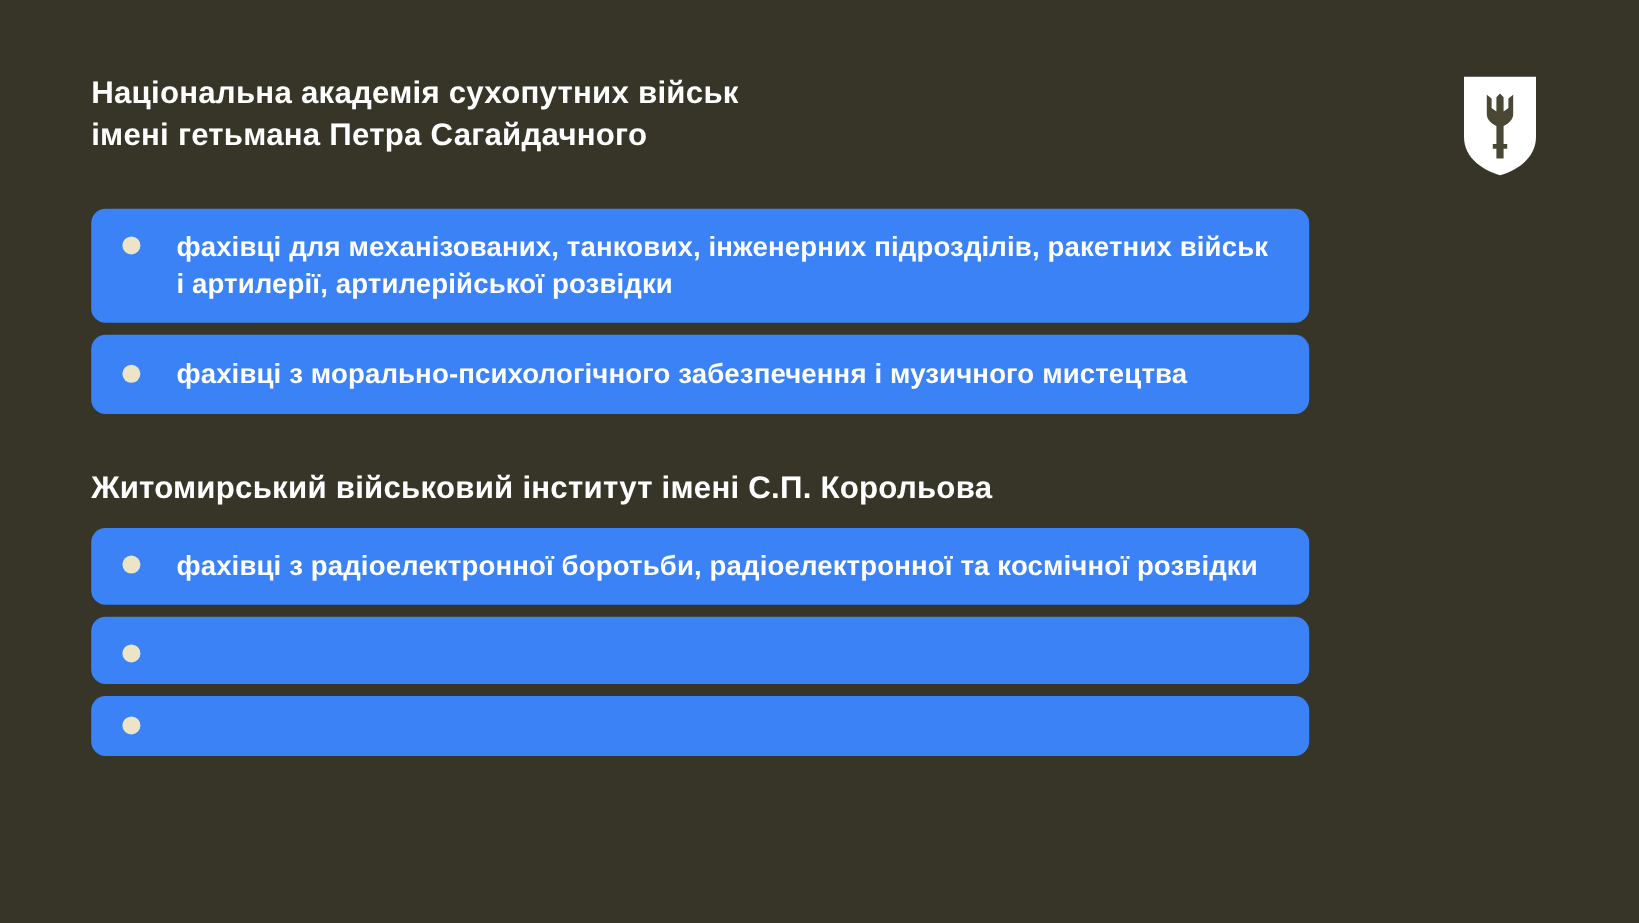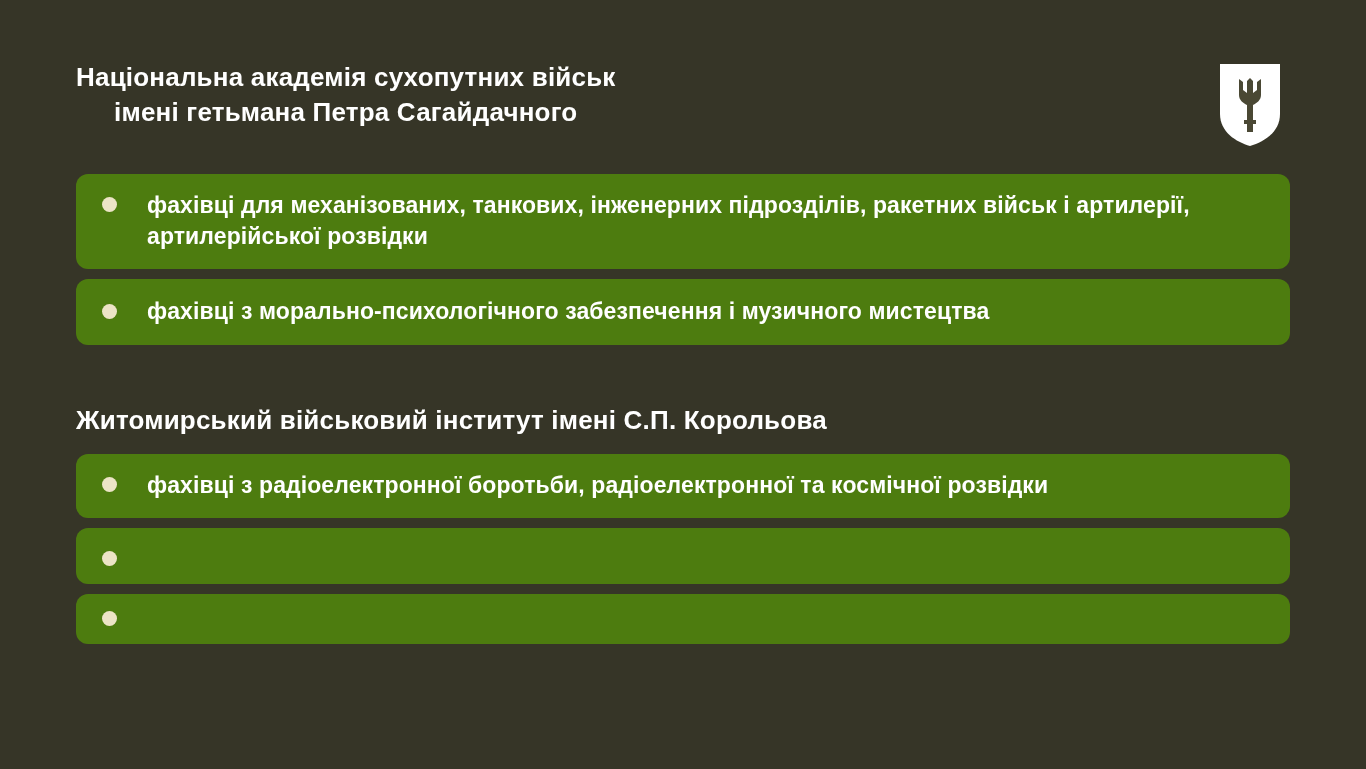--- a/index.html
+++ b/index.html
@@ -26,58 +26,57 @@
     justify-content: space-between;
   }
   .header-title {
     color: #ffffff;
     font-size: 26px;
     font-weight: bold;
     line-height: 1.35;
     letter-spacing: 0.2px;
     max-width: 900px;
     white-space: pre-line;
-    text-align: center;
   }
   .emblem {
     width: 68px;
     height: 86px;
     flex: 0 0 auto;
     margin-top: 2px;
     margin-right: 6px;
   }
   .emblem svg {
     display: block;
   }
   .section {
     margin-top: 26px;
   }
   .section.second {
-    margin-top: 60px;
+    margin-top: 46px;
   }
   .section-title {
     color: #ffffff;
     font-size: 26px;
     font-weight: bold;
     letter-spacing: 0.2px;
     margin: 0 0 18px 0;
   }
   .items {
     display: flex;
     flex-direction: column;
     gap: 10px;
   }
   .item {
-    background: #4d7c0f;
+    background: #3b82f6;
     border-radius: 12px;
     display: flex;
     align-items: flex-start;
     padding: 16px 22px 18px 26px;
     box-sizing: border-box;
-    width: 1214px;
+    width: 1015px;
   }
   .item.single {
     padding-top: 17px;
     align-items: center;
   }
   .bullet {
     width: 15px;
     height: 15px;
     border-radius: 50%;
     background: #ece4c6;

